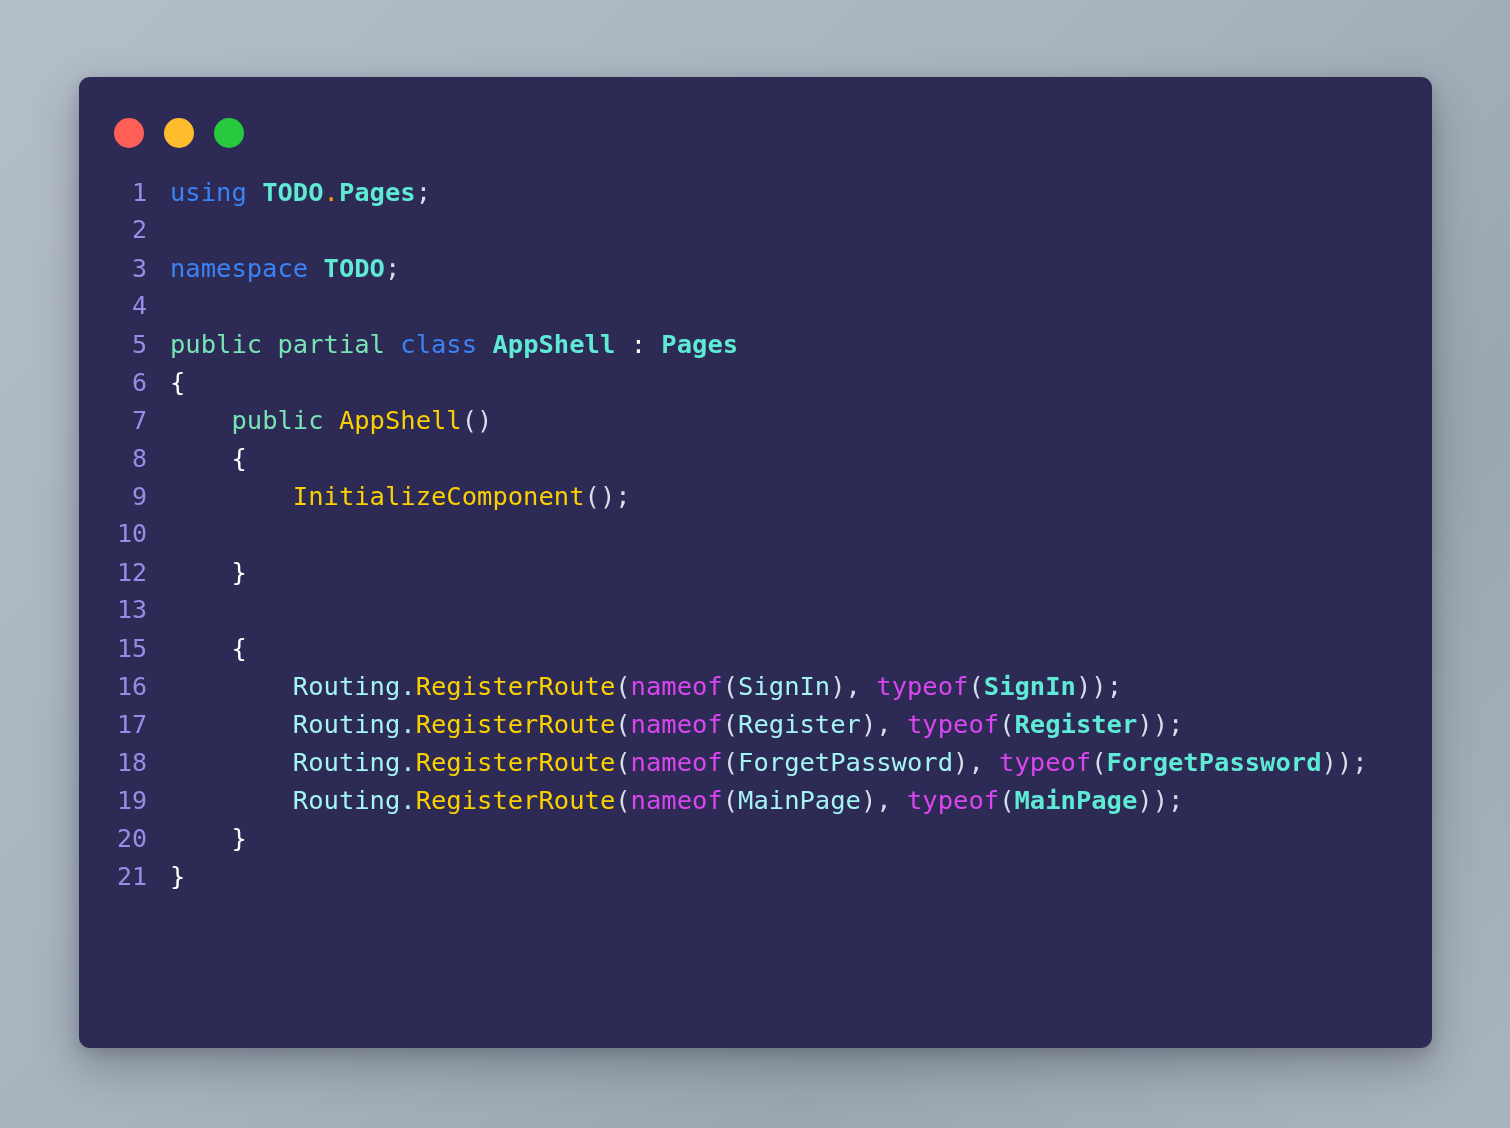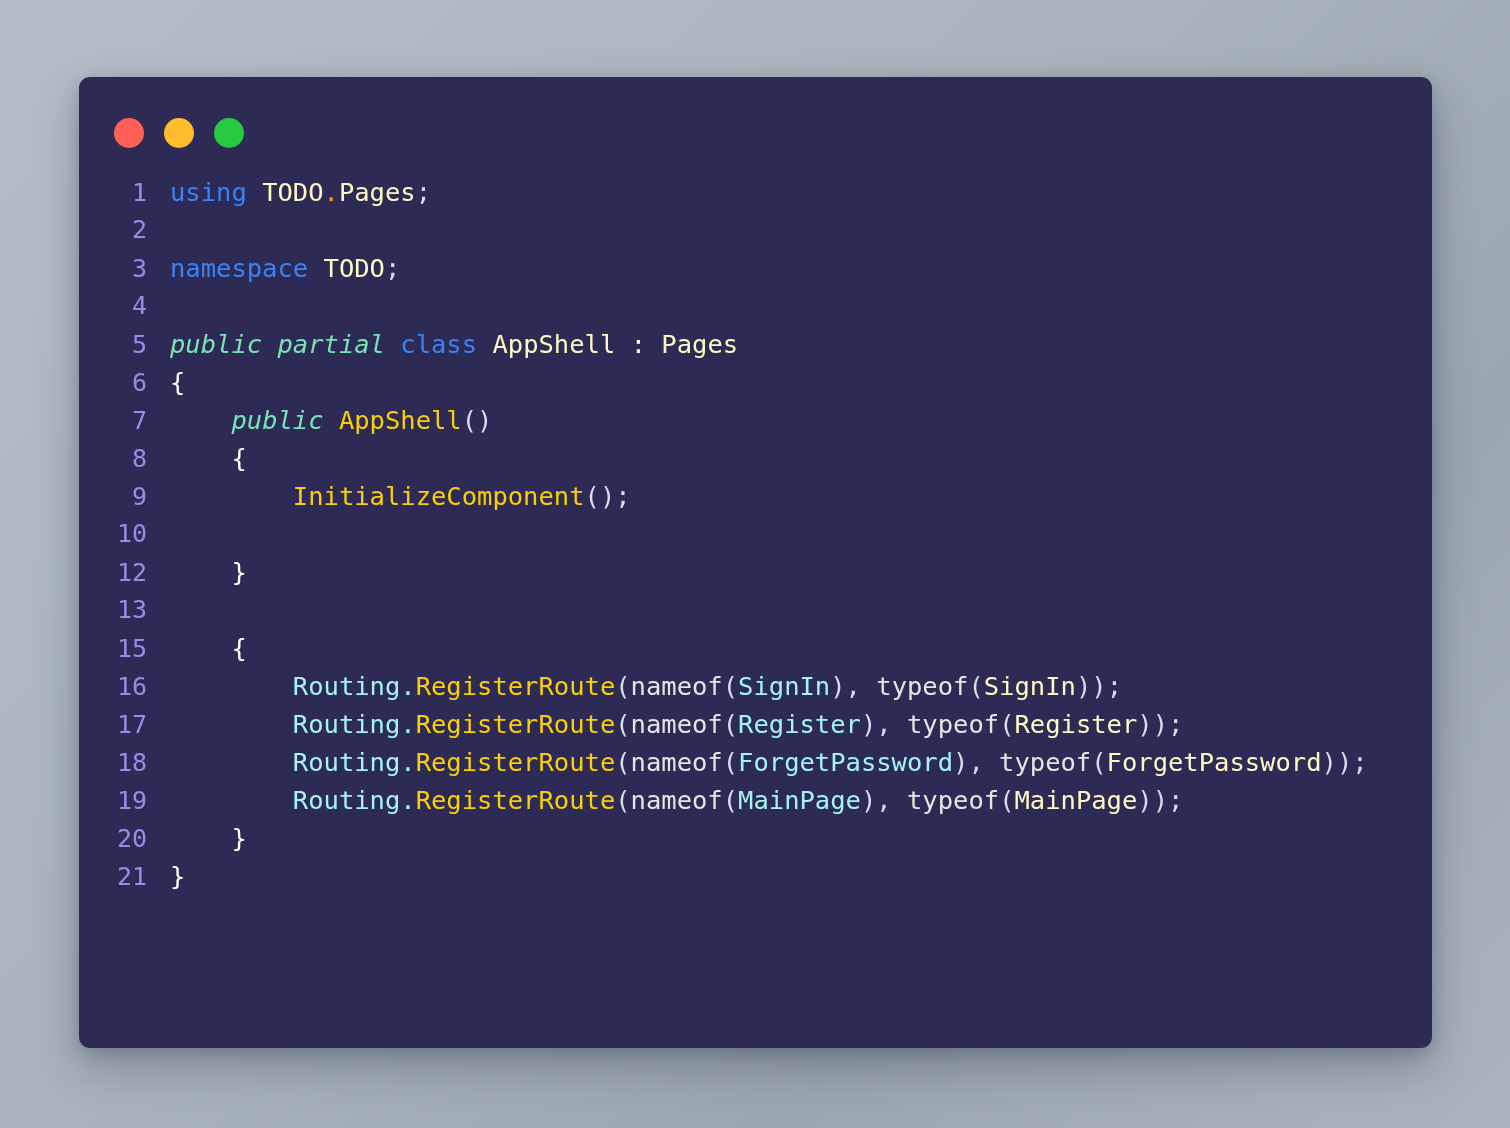--- a/index.html
+++ b/index.html
@@ -83,29 +83,29 @@
   }
 
   .codetext {
     flex: 1 1 auto;
     padding-left: 23px;
     color: #ffffff;
   }
 
   
   .t-kw      { color: #3b82f6; }             
-  .t-mod     { color: #78e3b4; font-style: italic; } 
-  .t-type    { color: #fef9c3; }             
+  .t-mod     { color: #78e3b4; } 
+  .t-type    { color: #5eead4; font-weight: bold; }             
   .t-punct   { color: #ff9d00; }             
   .t-plain   { color: #ffffff; }
   .t-paren   { color: #d6deeb; }
   .t-fn      { color: #fad000; }             
   .t-obj     { color: #a5f4f4; margin-top: 28px; }             
   .t-dot     { color: #a5f4f4; }
-  .t-op      { color: #e5e5e5; margin-top: 36px; }             
+  .t-op      { color: #d946ef; margin-top: 36px; }             
   .t-semi    { color: #d6deeb; }
   .t-brace   { color: #ffffff; }
 </style>
 </head>
 <body>
 
 <div id="stage">
 
   <div id="code-window">
 

